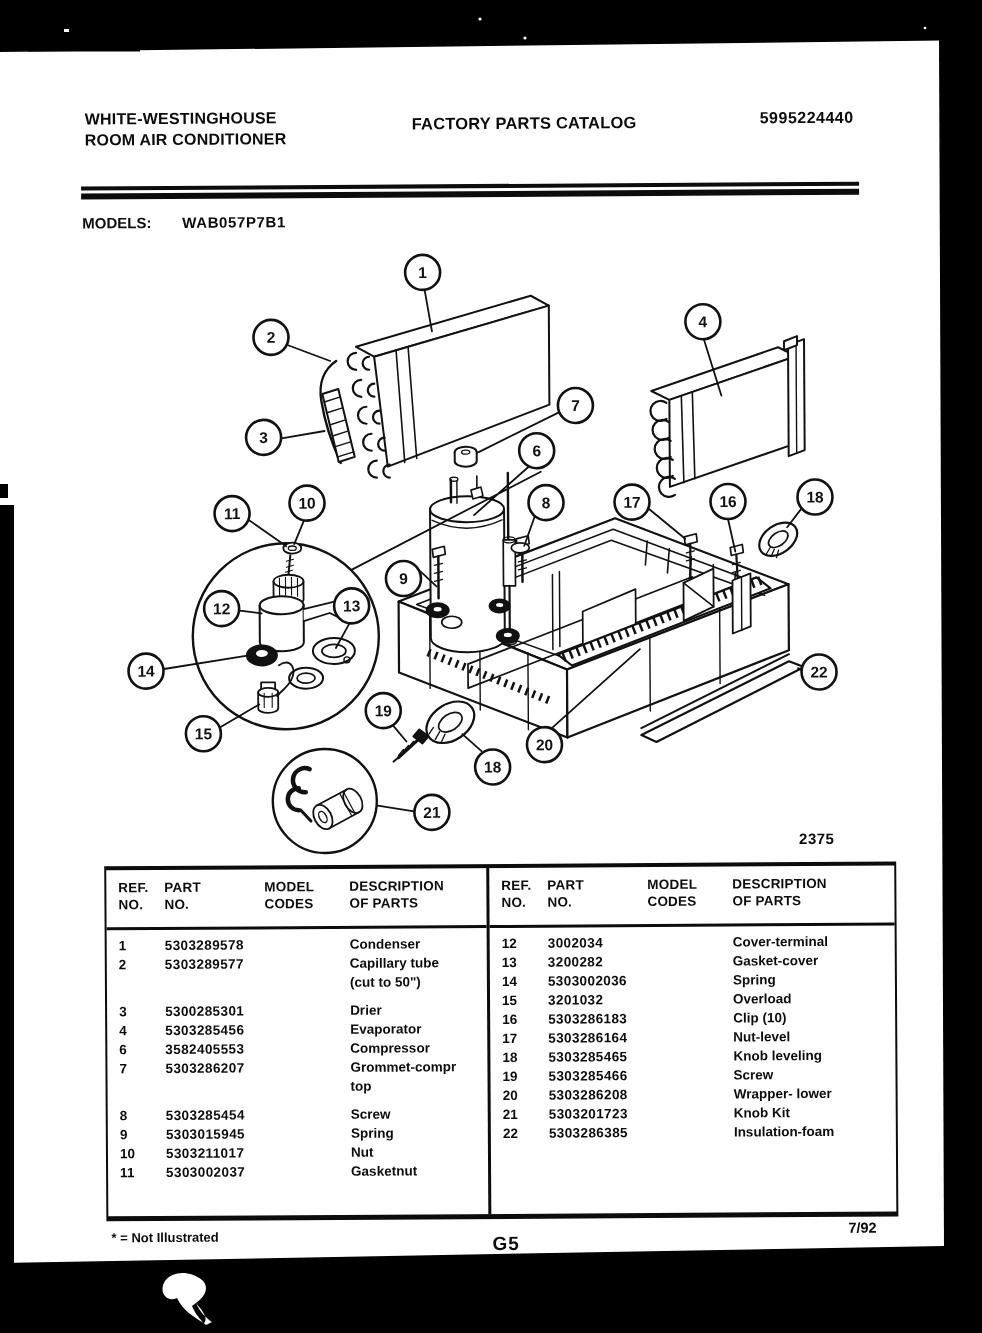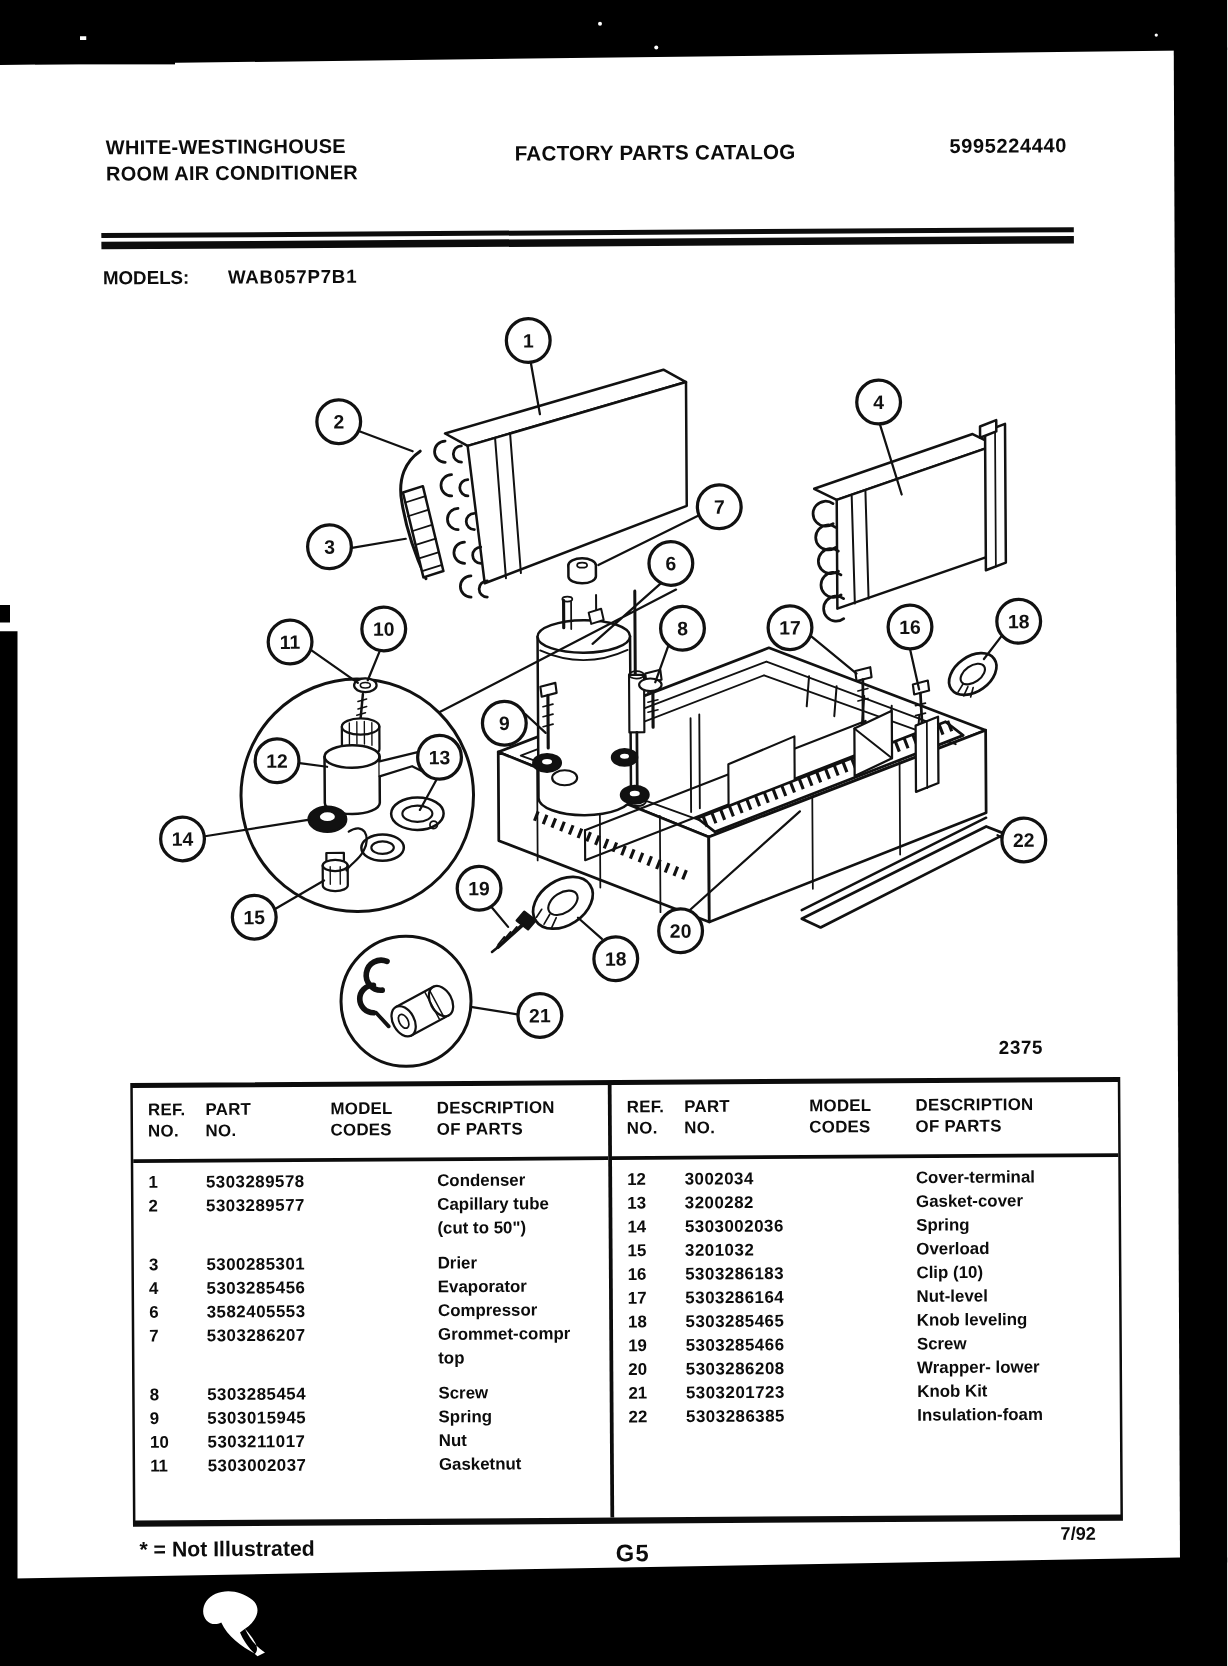--- a/index.html
+++ b/index.html
@@ -29,21 +29,21 @@
   .thead{position:absolute;top:9px;left:12px;right:2px;display:grid;
       grid-template-columns:46px 100px 85px 1fr;font-size:13.5px;line-height:17px;
       font-weight:700;white-space:pre-line;letter-spacing:.2px}
   .head-rule{position:absolute;top:57px;left:0;right:0;height:3px;background:#0c0c0c}
   .rows{position:absolute;top:66px;left:12px;right:2px;font-size:13.5px;line-height:19px;font-weight:700}
   .prow{display:grid;grid-template-columns:46px 100px 85px 1fr}
   .prow.gap{margin-top:9px}
   .c-part{letter-spacing:.4px}
   .c-desc{white-space:pre-line}
   
-  .foot-note{left:108px;top:1228px;font-size:17px;font-weight:700}
+  .foot-note{left:108px;top:1228px;font-size:13px;font-weight:700}
   .foot-page{left:489px;top:1233px;font-size:19px;font-weight:700;letter-spacing:1px}
   .foot-date{left:845px;top:1222px;font-size:14.5px;font-weight:700}
   
   .scan-bands{position:absolute;inset:0;z-index:60;pointer-events:none}
 </style>
 </head>
 <body>
 
 <div class="content">
 

